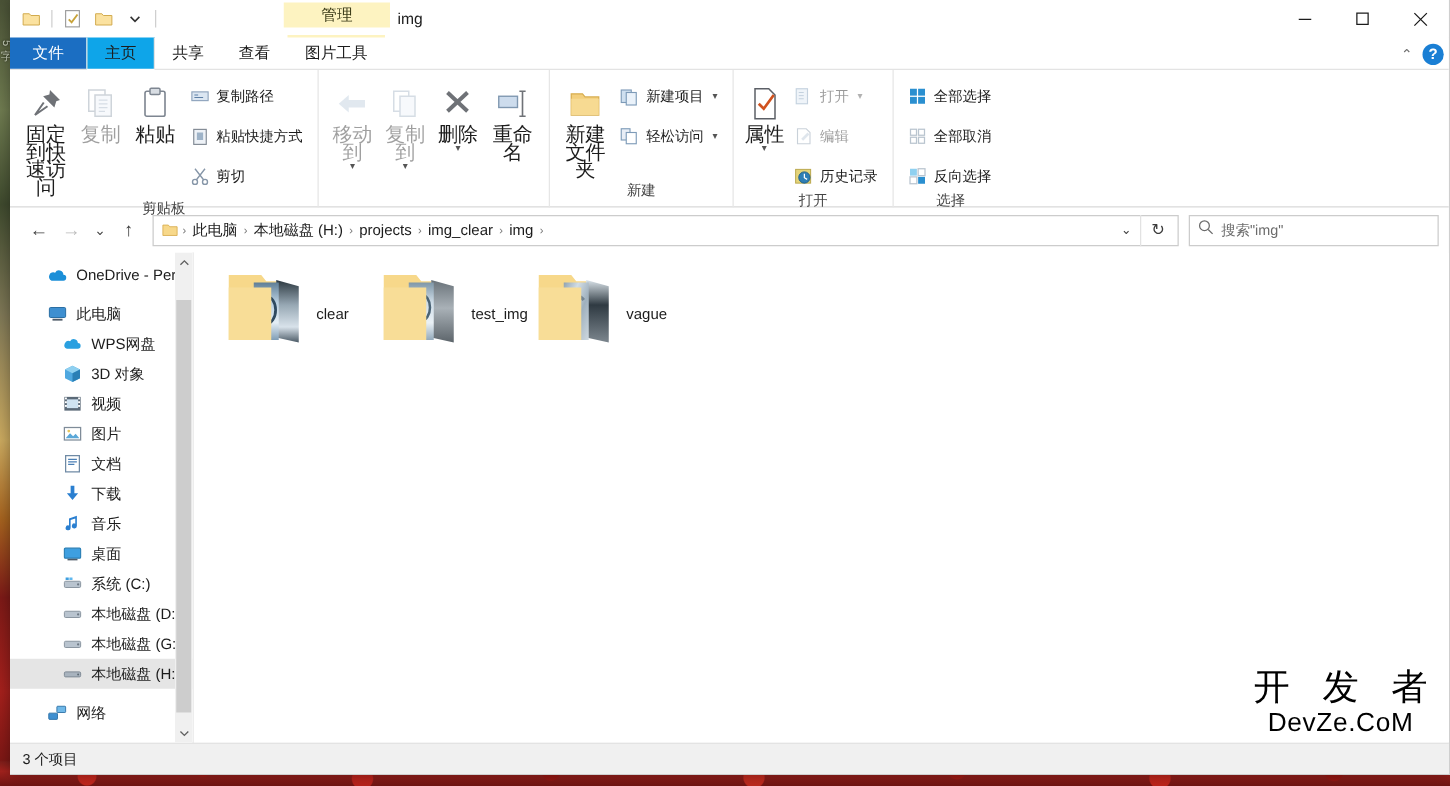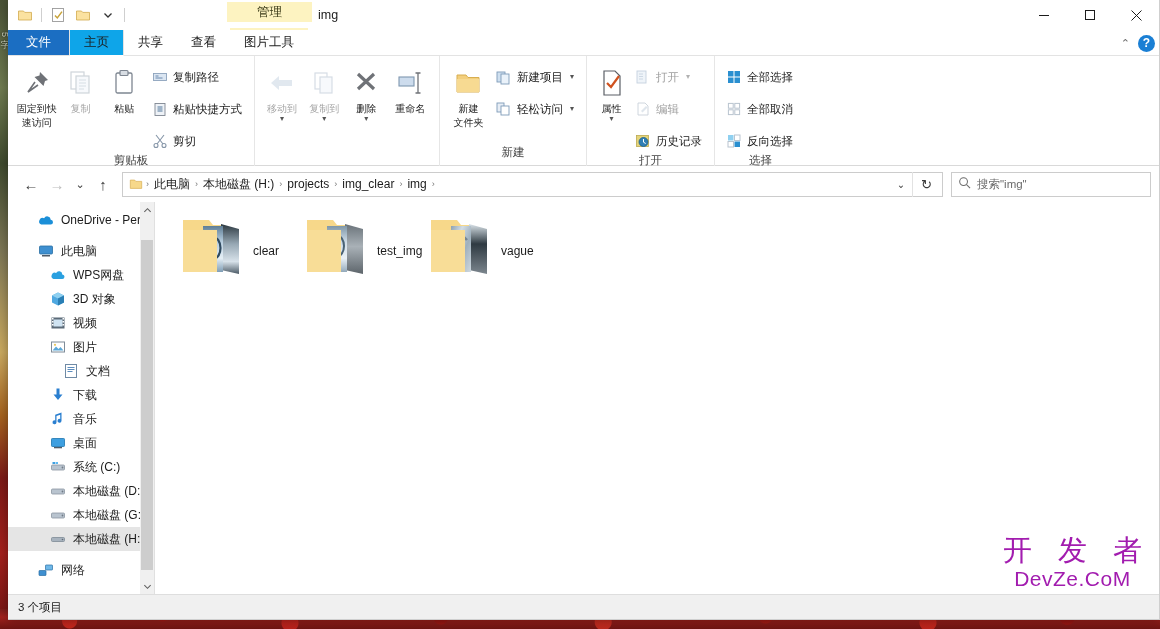--- a/index.html
+++ b/index.html
@@ -124,21 +124,21 @@
   .rgroup .gbody { flex: 1 1 auto; display: flex; align-items: flex-start; padding: 6px 8px 0 8px; gap: 2px; }
   .rgroup .glabel {
     height: 22px; display: flex; align-items: flex-start; justify-content: center;
     font-size: 11.5px; color: #444; padding-top: 1px;
   }
   .bigbtn {
     width: 56px; display: flex; flex-direction: column; align-items: center;
     padding-top: 4px; cursor: default; text-align: center;
   }
   .bigbtn .bi { height: 34px; display: flex; align-items: center; justify-content: center; }
-  .bigbtn .bl { font-size: 10px; color: #1c1c1c; line-height: 14px; margin-top: 2px; }
+  .bigbtn .bl { font-size: 16px; color: #1c1c1c; line-height: 14px; margin-top: 2px; }
   .bigbtn.dim .bl, .bigbtn.dim .bi { opacity: .42; }
   .caret { font-size: 8px; color: #555; line-height: 6px; }
   .smallcol { display: flex; flex-direction: column; gap: 10px; padding-top: 4px; }
   .smallbtn {
     display: flex; align-items: center; gap: 5px; height: 22px; padding: 0 4px;
     font-size: 11.5px; color: #1c1c1c; cursor: default; white-space: nowrap;
   }
   .smallbtn.dim { opacity: .45; }
   .smallbtn .si { width: 17px; height: 17px; display: flex; align-items: center; justify-content: center; }
 
@@ -197,21 +197,21 @@
   .navsplit { width: 1px; background: #e0e0e0; flex: 0 0 1px; }
 
   .content { flex: 1 1 auto; background: #ffffff; position: relative; padding: 10px 0 0 22px; }
   .items { display: flex; gap: 36px; }
   .item { width: 88px; display: flex; flex-direction: row; align-items: center; cursor: default; }
   .item .thumbwrap { width: 76px; height: 72px; position: relative; }
   .item .cap { font-size: 12px; color: #1c1c1c; margin-top: 6px; text-align: center; }
 
   .watermark {
     position: absolute; right: 8px; bottom: 5px; text-align: center;
-    color: #a21caf; line-height: 1;
+    color: #000000; line-height: 1;
   }
   .watermark .cn { font-size: 29px; letter-spacing: 9px; font-weight: 500; text-indent: 9px; display:block; }
   .watermark .en { font-size: 21px; letter-spacing: .5px; margin-top: 3px; display:block; font-weight: 500; }
 
   
   .status {
     flex: 0 0 25px; height: 25px; background: #f0f0f0; border-top: 1px solid #dedede;
     display: flex; align-items: center; padding-left: 10px;
   }
   .status .txt { font-size: 11.5px; color: #1c1c1c; }
@@ -628,21 +628,21 @@
         <span class="ico">
           <svg width="16" height="16" viewBox="0 0 16 16">
             <rect x="1.5" y="3" width="13" height="10" fill="#fff" stroke="#7f8c99" stroke-width="1"></rect>
             <path d="M2.5 11.5l3.5-4 2.5 2.5 2-2 3 3.5z" fill="#5ba8d8"></path>
             <circle cx="5" cy="5.8" r="1.1" fill="#e8c65a"></circle>
           </svg>
         </span>
         <span class="lbl">图片</span>
       </div>
 
-      <div class="navitem" style="padding-left:55px">
+      <div class="navitem" style="padding-left:42px">
         <span class="ico">
           <svg width="16" height="16" viewBox="0 0 16 16">
             <rect x="2.5" y="1.5" width="11" height="13" fill="#fff" stroke="#6f8aa5" stroke-width="1"></rect>
             <path d="M4.5 4.5h7M4.5 6.5h7M4.5 8.5h5" stroke="#4a7fb5" stroke-width=".9"></path>
           </svg>
         </span>
         <span class="lbl">文档</span>
       </div>
 
       <div class="navitem" style="padding-left:42px">

